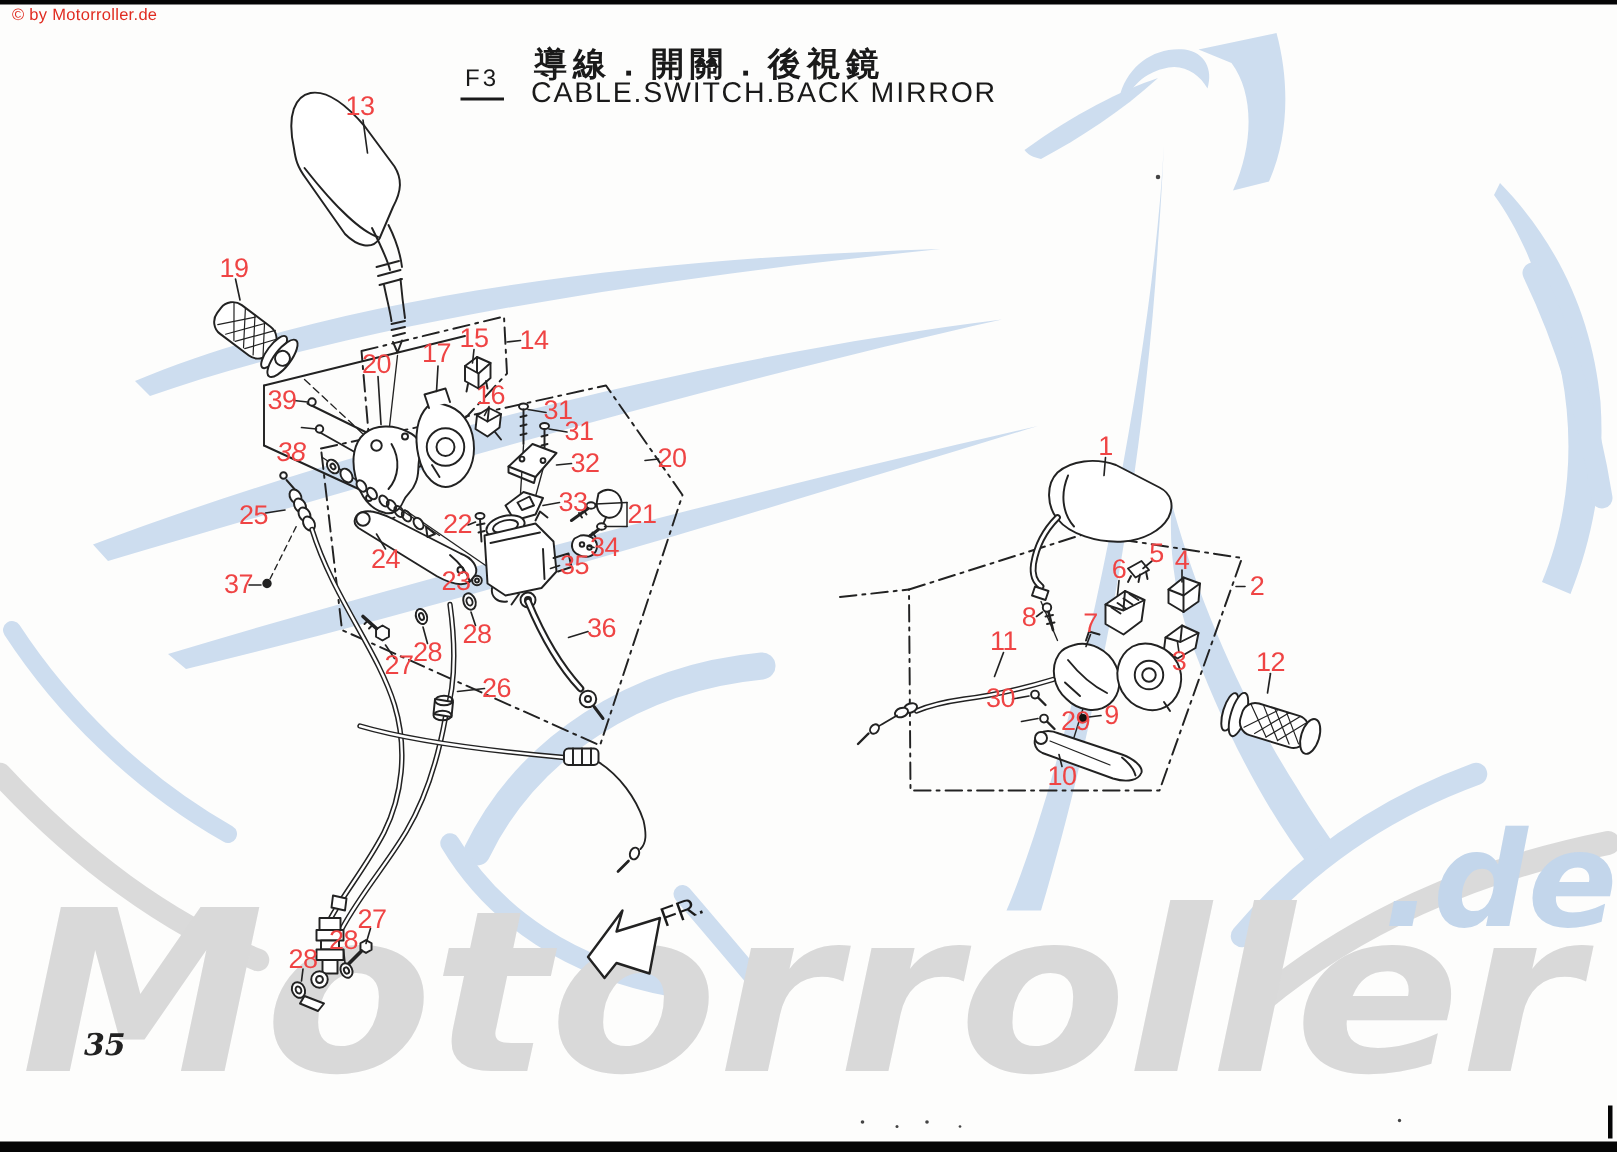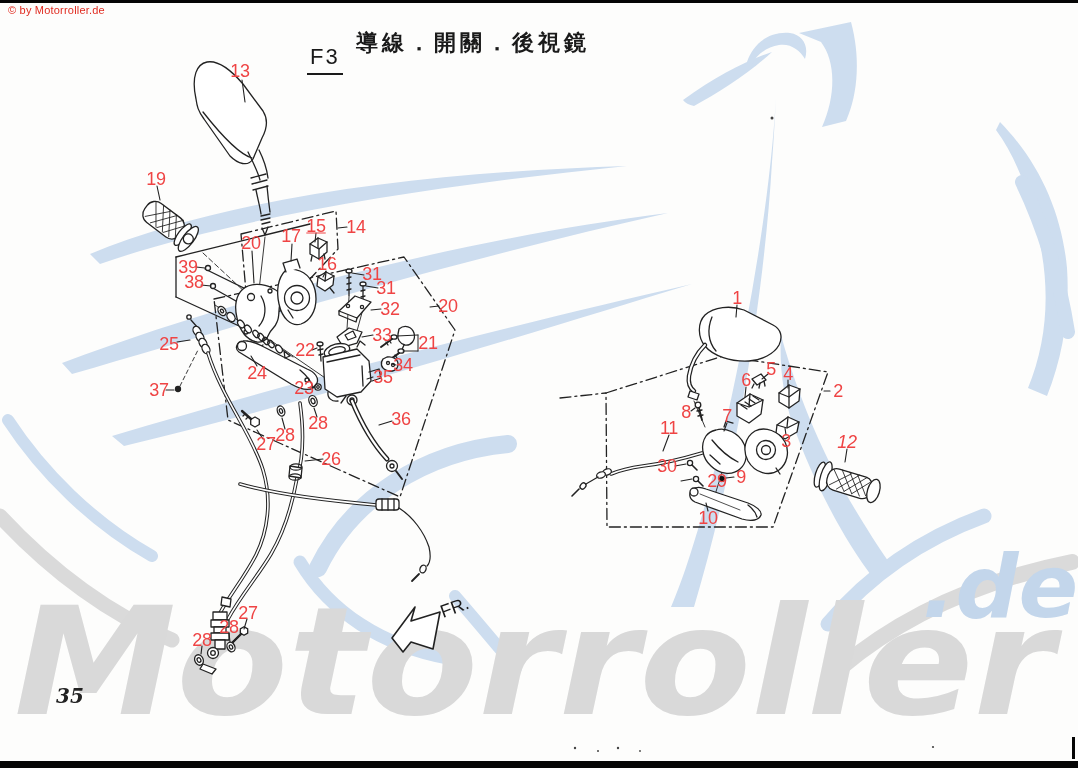--- a/index.html
+++ b/index.html
@@ -3,21 +3,21 @@
 <meta charset="utf-8">
 <style>
   html,body{margin:0;padding:0;background:#888}
   .page{position:relative;width:1078px;height:768px;background:#fdfdfc;overflow:hidden;
         font-family:"Liberation Sans",sans-serif}
   .page svg{position:absolute;left:0;top:0}
   .bar-top{position:absolute;left:0;top:0;width:1078px;height:3px;background:#050505}
   .bar-bottom{position:absolute;left:0;top:761px;width:1078px;height:7px;background:#050505}
   .edge-tick{position:absolute;left:1072px;top:737px;width:3px;height:22px;background:#050505}
   .copyright{position:absolute;left:8px;top:4px;font-size:11px;color:#e02b20;letter-spacing:.2px}
-  .title-code{position:absolute;left:307px;top:44px;font-size:22px;color:#1a1a1a;letter-spacing:2px;
+  .title-code{position:absolute;left:307px;top:44px;font-size:16px;color:#1a1a1a;letter-spacing:2px;
       border-bottom:2px solid #1a1a1a;padding:0 3px 3px}
   .title-cjk{position:absolute;left:356px;top:28px;font-size:22px;font-weight:bold;color:#1a1a1a;
       letter-spacing:4px;white-space:nowrap}
   .title-en{position:absolute;left:354px;top:52px;font-size:19px;color:#1a1a1a;letter-spacing:1.2px;
       white-space:nowrap}
   .pagenum{position:absolute;left:56px;top:684px;font-size:20px;font-style:italic;font-weight:bold;
       font-family:"DejaVu Serif",serif;color:#222}
   .callout-layer{position:absolute;left:0;top:0;width:1078px;height:768px;pointer-events:none}
   .callout{position:absolute;transform:translate(-50%,-50%);font-size:18px;color:#ef4444;
       letter-spacing:-.3px;white-space:nowrap}
@@ -464,39 +464,40 @@
   </svg>
 
   <div class="bar-top"></div>
   <div class="bar-bottom"></div>
   <div class="edge-tick"></div>
 
   <div class="copyright">© by Motorroller.de</div>
 
   <div class="title-code">F3</div>
   <div class="title-cjk">導線．開關．後視鏡</div>
+  <div class="title-en">CABLE.SWITCH.BACK MIRROR</div>
 
   <div class="pagenum">35</div>
 
   <div class="callout-layer">
       <span class="callout" style="left: 737px; top: 298px;">1</span>
       <span class="callout" style="left: 838px; top: 391px;">2</span>
       <span class="callout" style="left: 786px; top: 441px;">3</span>
       <span class="callout" style="left: 788px; top: 374px;">4</span>
       <span class="callout" style="left: 771px; top: 369px;">5</span>
       <span class="callout" style="left: 746px; top: 380px;">6</span>
       <span class="callout" style="left: 727px; top: 416px;">7</span>
       <span class="callout" style="left: 686px; top: 412px;">8</span>
       <span class="callout" style="left: 741px; top: 477px;">9</span>
       <span class="callout" style="left: 708px; top: 518px;">10</span>
       <span class="callout" style="left: 669px; top: 428px;">11</span>
-      <span class="callout" style="left: 847px; top: 442px; font-style: italic;">12</span>
+      <span class="callout" style="left: 847px; top: 442px;">12</span>
       <span class="callout" style="left: 240px; top: 71px;">13</span>
       <span class="callout" style="left: 356px; top: 227px;">14</span>
-      <span class="callout" style="left: 316px; top: 226px; text-decoration: underline;">15</span>
+      <span class="callout" style="left: 316px; top: 226px;">15</span>
       <span class="callout" style="left: 327px; top: 264px;">16</span>
       <span class="callout" style="left: 291px; top: 236px;">17</span>
       <span class="callout" style="left: 251px; top: 243px;">20</span>
       <span class="callout" style="left: 156px; top: 179px;">19</span>
       <span class="callout" style="left: 448px; top: 306px;">20</span>
       <span class="callout" style="left: 428px; top: 343px;">21</span>
       <span class="callout" style="left: 305px; top: 350px;">22</span>
       <span class="callout" style="left: 304px; top: 388px;">23</span>
       <span class="callout" style="left: 257px; top: 373px;">24</span>
       <span class="callout" style="left: 169px; top: 344px;">25</span>
@@ -510,16 +511,16 @@
       <span class="callout" style="left: 673px; top: 481px; margin-left: 44px;">29</span>
       <span class="callout" style="left: 667px; top: 466px;">30</span>
       <span class="callout" style="left: 372px; top: 274px;">31</span>
       <span class="callout" style="left: 386px; top: 288px;">31</span>
       <span class="callout" style="left: 390px; top: 309px;">32</span>
       <span class="callout" style="left: 382px; top: 335px;">33</span>
       <span class="callout" style="left: 403px; top: 365px;">34</span>
       <span class="callout" style="left: 383px; top: 377px;">35</span>
       <span class="callout" style="left: 401px; top: 419px;">36</span>
       <span class="callout" style="left: 159px; top: 390px;">37</span>
-      <span class="callout" style="left: 194px; top: 282px;">38</span>
+      <span class="callout" style="left: 194px; top: 302px; font-style: italic;">38</span>
       <span class="callout" style="left: 188px; top: 267px; text-align: right;">39</span>
     </div>
 </div>
 
 </body></html>

